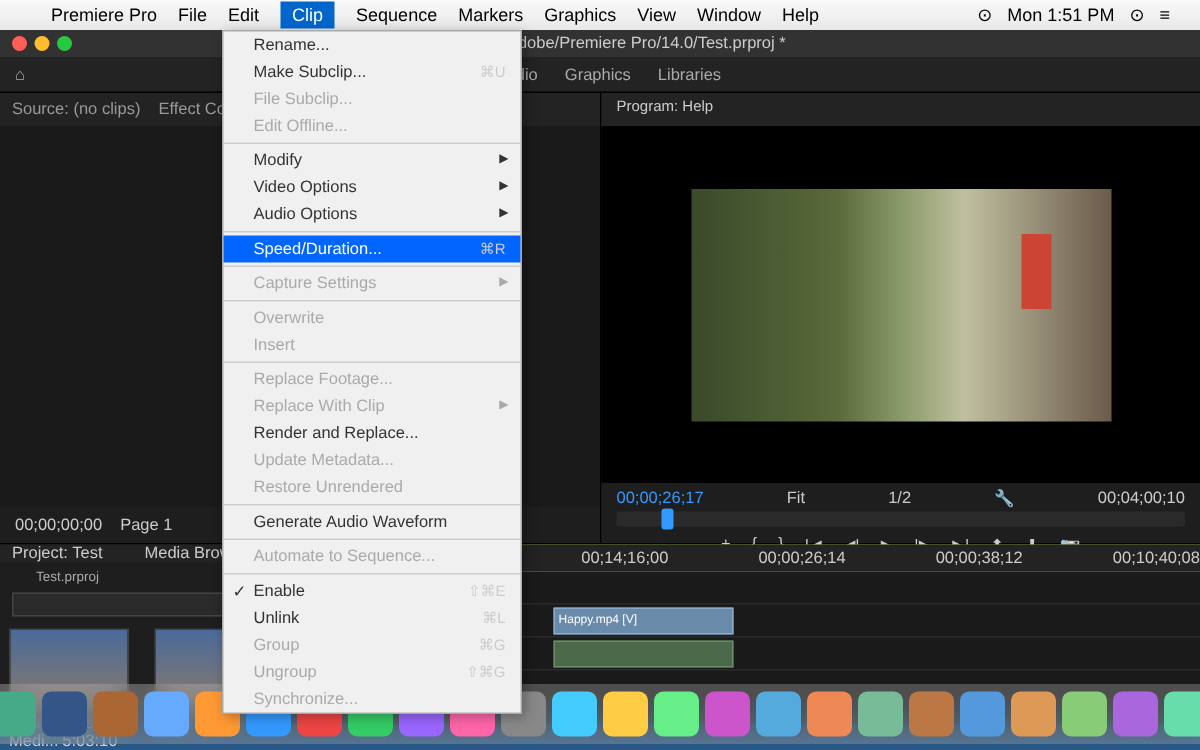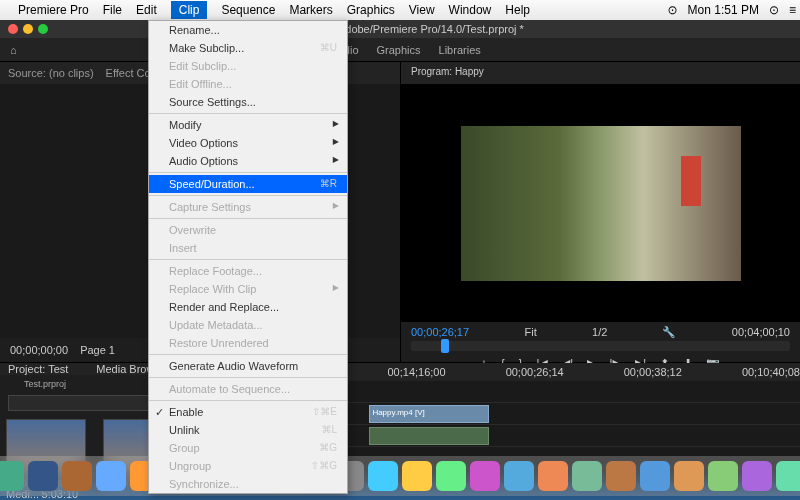--- a/index.html
+++ b/index.html
@@ -1,17 +1,17 @@
 <!DOCTYPE html>
 <html><head>
 <meta charset="utf-8">
 <style>
 *{margin:0;padding:0;box-sizing:border-box;font-family:-apple-system,BlinkMacSystemFont,sans-serif;font-size:11px;color:#ccc}
 body{width:800px;height:500px;background:#1a1a1a;overflow:hidden;position:relative}
-.menubar{height:20px;background:linear-gradient(#fafafa,#e8e8e8);display:flex;align-items:center;padding:0 4px;gap:14px;color:#000}
+.menubar{height:20px;background:linear-gradient(#fafafa,#e8e8e8);display:flex;align-items:center;padding:0 20px;gap:14px;color:#000}
 .menubar span{color:#000;font-size:12px}
 .menubar .active{background:#0066cc;color:#fff;padding:2px 8px}
 .menubar .right{margin-left:auto;display:flex;gap:10px;align-items:center}
 .titlebar{height:18px;background:#323232;display:flex;align-items:center;justify-content:center;color:#999;font-size:10px;position:relative}
 .traffic{position:absolute;left:8px;display:flex;gap:5px}
 .traffic div{width:10px;height:10px;border-radius:50%}
 .traffic .r{background:#ff5f56}.traffic .y{background:#ffbd2e}.traffic .g{background:#27c93f}
 .toolbar{height:24px;background:#232323;display:flex;align-items:center;padding:0 10px;gap:18px;border-bottom:1px solid #000}
 .toolbar span{color:#aaa;font-size:11px}
 .home{color:#ccc;font-size:14px}
@@ -98,23 +98,22 @@
   <span style="margin-left:200px">Color</span>
   <span>Effects</span>
   <span>Audio</span>
   <span>Graphics</span>
   <span>Libraries</span>
 </div>
 
 <div class="dropdown" id="dd">
     <div>Rename...</div>
     <div>Make Subclip...<span class="shortcut">⌘U</span></div>
-    <div class="disabled">Edit Subclip...</div>
+    <div class="disabled">File Subclip...</div>
     <div class="disabled">Edit Offline...</div>
-    <div>Source Settings...</div>
     <div class="sep"></div>
     <div class="sub">Modify</div>
     <div class="sub">Video Options</div>
     <div class="sub">Audio Options</div>
     <div class="sep"></div>
     <div class="highlighted">Speed/Duration...<span class="shortcut">⌘R</span></div>
     <div class="sep"></div>
     <div class="disabled sub">Capture Settings</div>
     <div class="sep"></div>
     <div class="disabled">Overwrite</div>
@@ -143,21 +142,21 @@
       <span>Source: (no clips)</span>
       <span>Effect Controls</span>
     </div>
     <div class="srctabs"></div>
     <div class="srcbottom">
       <span>00;00;00;00</span>
       <span>Page 1</span>
     </div>
   </div>
   <div class="right-panel">
-    <div class="prog-head">Program: Happy</div>
+    <div class="prog-head">Program: Help</div>
     <div class="prog-view">
       <div class="video"></div>
     </div>
     <div class="prog-ctrl">
       <div class="timecode">
         <span class="tc-left">00;00;26;17</span>
         <span>Fit</span>
         <span>1/2</span>
         <span>🔧</span>
         <span class="tc-right">00;04;00;10</span>

